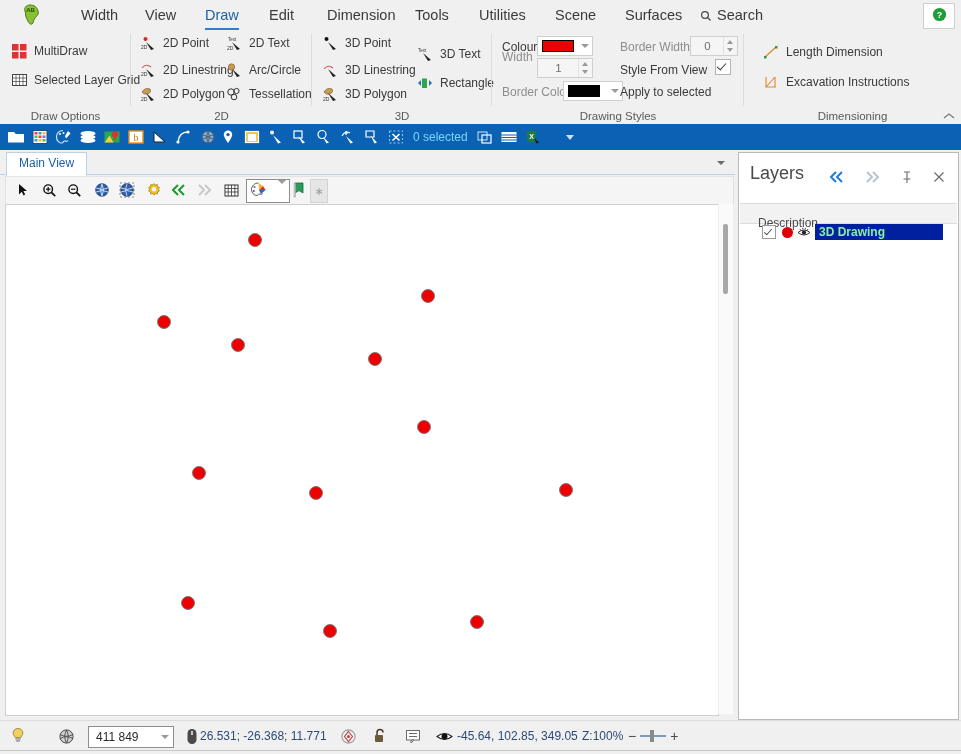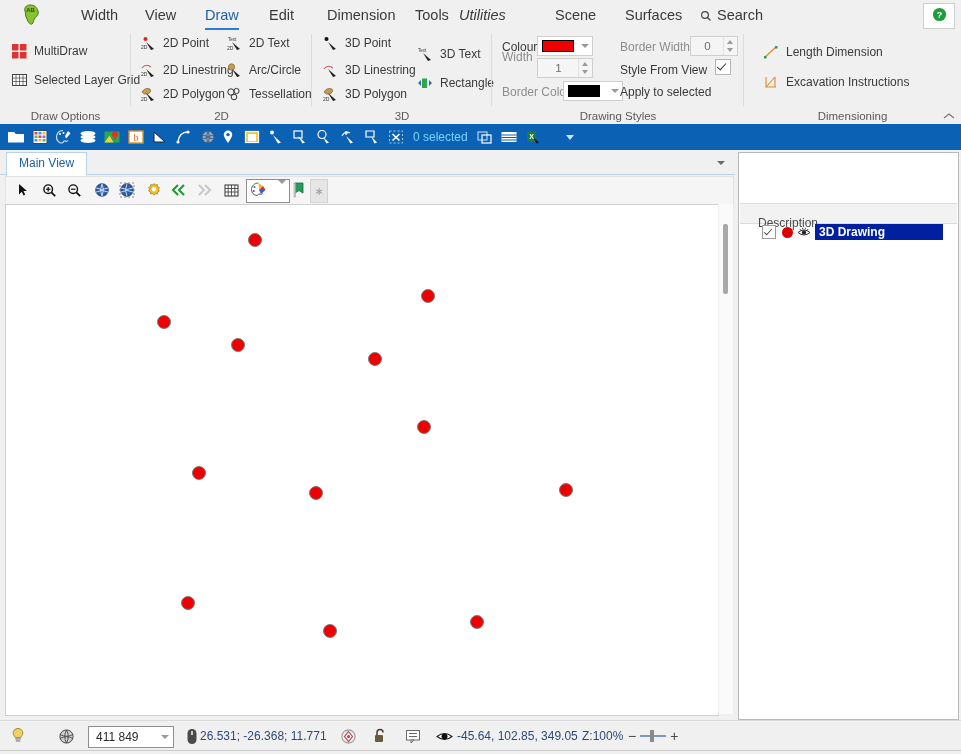--- a/index.html
+++ b/index.html
@@ -80,21 +80,21 @@
   .layers-head{position:absolute;left:0;top:0;width:100%;height:47px;background:#fff;}
   .layers-title{position:absolute;left:11px;top:10px;font-size:18px;color:#4a4a4a;}
   .lhbtn{position:absolute;top:14px;width:20px;height:20px;display:flex;align-items:center;justify-content:center;}
   .layers-colhdr{position:absolute;left:1px;top:50px;width:217px;height:19px;background:#f2f2f2;border-top:1px solid #dcdcdc;border-bottom:1px solid #dcdcdc;}
   .layers-colhdr span{position:absolute;left:6px;top:12px;font-size:12px;color:#4a4a4a;margin-left:12px;}
   .layer-row{position:absolute;left:1px;top:70px;width:217px;height:18px;display:flex;align-items:center;}
   .lchk{width:12px;height:12px;border:1px solid #9a9a9a;background:#fff;margin-left:22px;position:relative;flex:0 0 12px;}
   .lchk:after{content:"";position:absolute;left:3px;top:1px;width:3px;height:7px;border:solid #4a4a4a;border-width:0 1.5px 1.5px 0;transform:rotate(42deg);}
   .lswatch{width:11px;height:11px;border-radius:50%;background:#dd0000;margin-left:6px;flex:0 0 11px;}
   .leye{width:14px;height:14px;margin-left:4px;display:flex;align-items:center;justify-content:center;flex:0 0 14px;}
-  .lname{margin-left:4px;background:#00209f;color:#ffffff;font-size:12px;font-weight:bold;padding:1px 58px 1px 4px;}
+  .lname{margin-left:4px;background:#00209f;color:#86efac;font-size:12px;font-weight:bold;padding:1px 58px 1px 4px;}
 
   
   .statusbar{position:absolute;left:0;top:720px;width:961px;height:30px;background:#f0f0f0;border-top:1px solid #dcdcdc;}
   .sb-ic{position:absolute;top:5px;width:20px;height:20px;display:flex;align-items:center;justify-content:center;}
   .sb-combo{position:absolute;top:5px;height:20px;border:1px solid #8e8e8e;background:#fff;display:flex;align-items:center;}
   .sb-combo .sv{font-size:12px;color:#2a2a2a;margin-left:7px;}
   .sb-combo .cv{margin-left:auto;width:16px;display:flex;align-items:center;justify-content:center;}
   .sb-txt{position:absolute;top:8px;font-size:12px;color:#2b4a77;white-space:nowrap;}
   .sb-zoomctl{position:absolute;top:7px;height:16px;display:flex;align-items:center;}
   .zm{color:#4a4a4a;font-size:14px;margin:0 4px;}
@@ -116,21 +116,21 @@
           <text x="12.5" y="9" font-family="Liberation Sans, sans-serif" font-size="6" font-weight="bold" fill="#2a4a08" text-anchor="middle">AB</text>
         </svg>
       </div>
 
       <div class="tab" style="left:74px;">Width</div>
       <div class="tab" style="left:138px;">View</div>
       <div class="tab active" style="left:198px;">Draw</div>
       <div class="tab" style="left:262px;">Edit</div>
       <div class="tab" style="left:320px;">Dimension</div>
       <div class="tab" style="left:408px;">Tools</div>
-      <div class="tab" style="left:452px;font-style:italic;">Utilities</div>
+      <div class="tab" style="left:472px;">Utilities</div>
       <div class="tab" style="left:548px;">Scene</div>
       <div class="tab" style="left:618px;">Surfaces</div>
 
       <div class="searchbox" style="left:700px;">
         <span class="search-ico">
           <svg width="12" height="12" viewBox="0 0 12 12">
               <circle cx="5" cy="5" r="3.4" fill="none" stroke="#4a4a4a" stroke-width="1.2"></circle>
               <line x1="7.5" y1="7.5" x2="10.5" y2="10.5" stroke="#4a4a4a" stroke-width="1.2"></line>
             </svg>
         </span><span>Search</span>
@@ -630,20 +630,45 @@
         <div class="dot" style="left: 242px; top: 28px; background: rgb(238, 0, 0);"></div>
 
     </div>
 
     <div class="vscroll">
       <div class="thumb"></div>
     </div>
   </div>
 
   <div class="layers">
+    <div class="layers-head">
+      <div class="layers-title">Layers</div>
+      <span class="lhbtn" style="left:88px;">
+        <svg width="16" height="12" viewBox="0 0 16 12">
+            <path d="M7 1 L2 6 L7 11" fill="none" stroke="#1f7fd0" stroke-width="2"></path>
+            <path d="M13 1 L8 6 L13 11" fill="none" stroke="#1f7fd0" stroke-width="2"></path>
+          </svg>
+      </span>
+      <span class="lhbtn" style="left:123px;">
+        <svg width="16" height="12" viewBox="0 0 16 12">
+            <path d="M3 1 L8 6 L3 11" fill="none" stroke="#b9c4cf" stroke-width="2"></path>
+            <path d="M9 1 L14 6 L9 11" fill="none" stroke="#b9c4cf" stroke-width="2"></path>
+          </svg>
+      </span>
+      <span class="lhbtn" style="left:158px;">
+        <svg width="12" height="13" viewBox="0 0 12 13">
+            <path d="M3 1 L9 1 M6 1 L6 8 M2.5 8 L9.5 8 M6 8 L6 12" stroke="#6a6a6a" stroke-width="1.1" fill="none"></path>
+          </svg>
+      </span>
+      <span class="lhbtn" style="left:190px;">
+        <svg width="12" height="12" viewBox="0 0 12 12">
+            <path d="M1.5 1.5 L10.5 10.5 M10.5 1.5 L1.5 10.5" stroke="#6a6a6a" stroke-width="1.2"></path>
+          </svg>
+      </span>
+    </div>
 
     <div class="layers-colhdr">
       <span>Description</span>
     </div>
 
     <div class="layer-row">
       <span class="lchk"></span>
       <span class="lswatch" style="background: rgb(221, 0, 0);"></span>
       <span class="leye">
         <svg width="14" height="11" viewBox="0 0 14 11">

